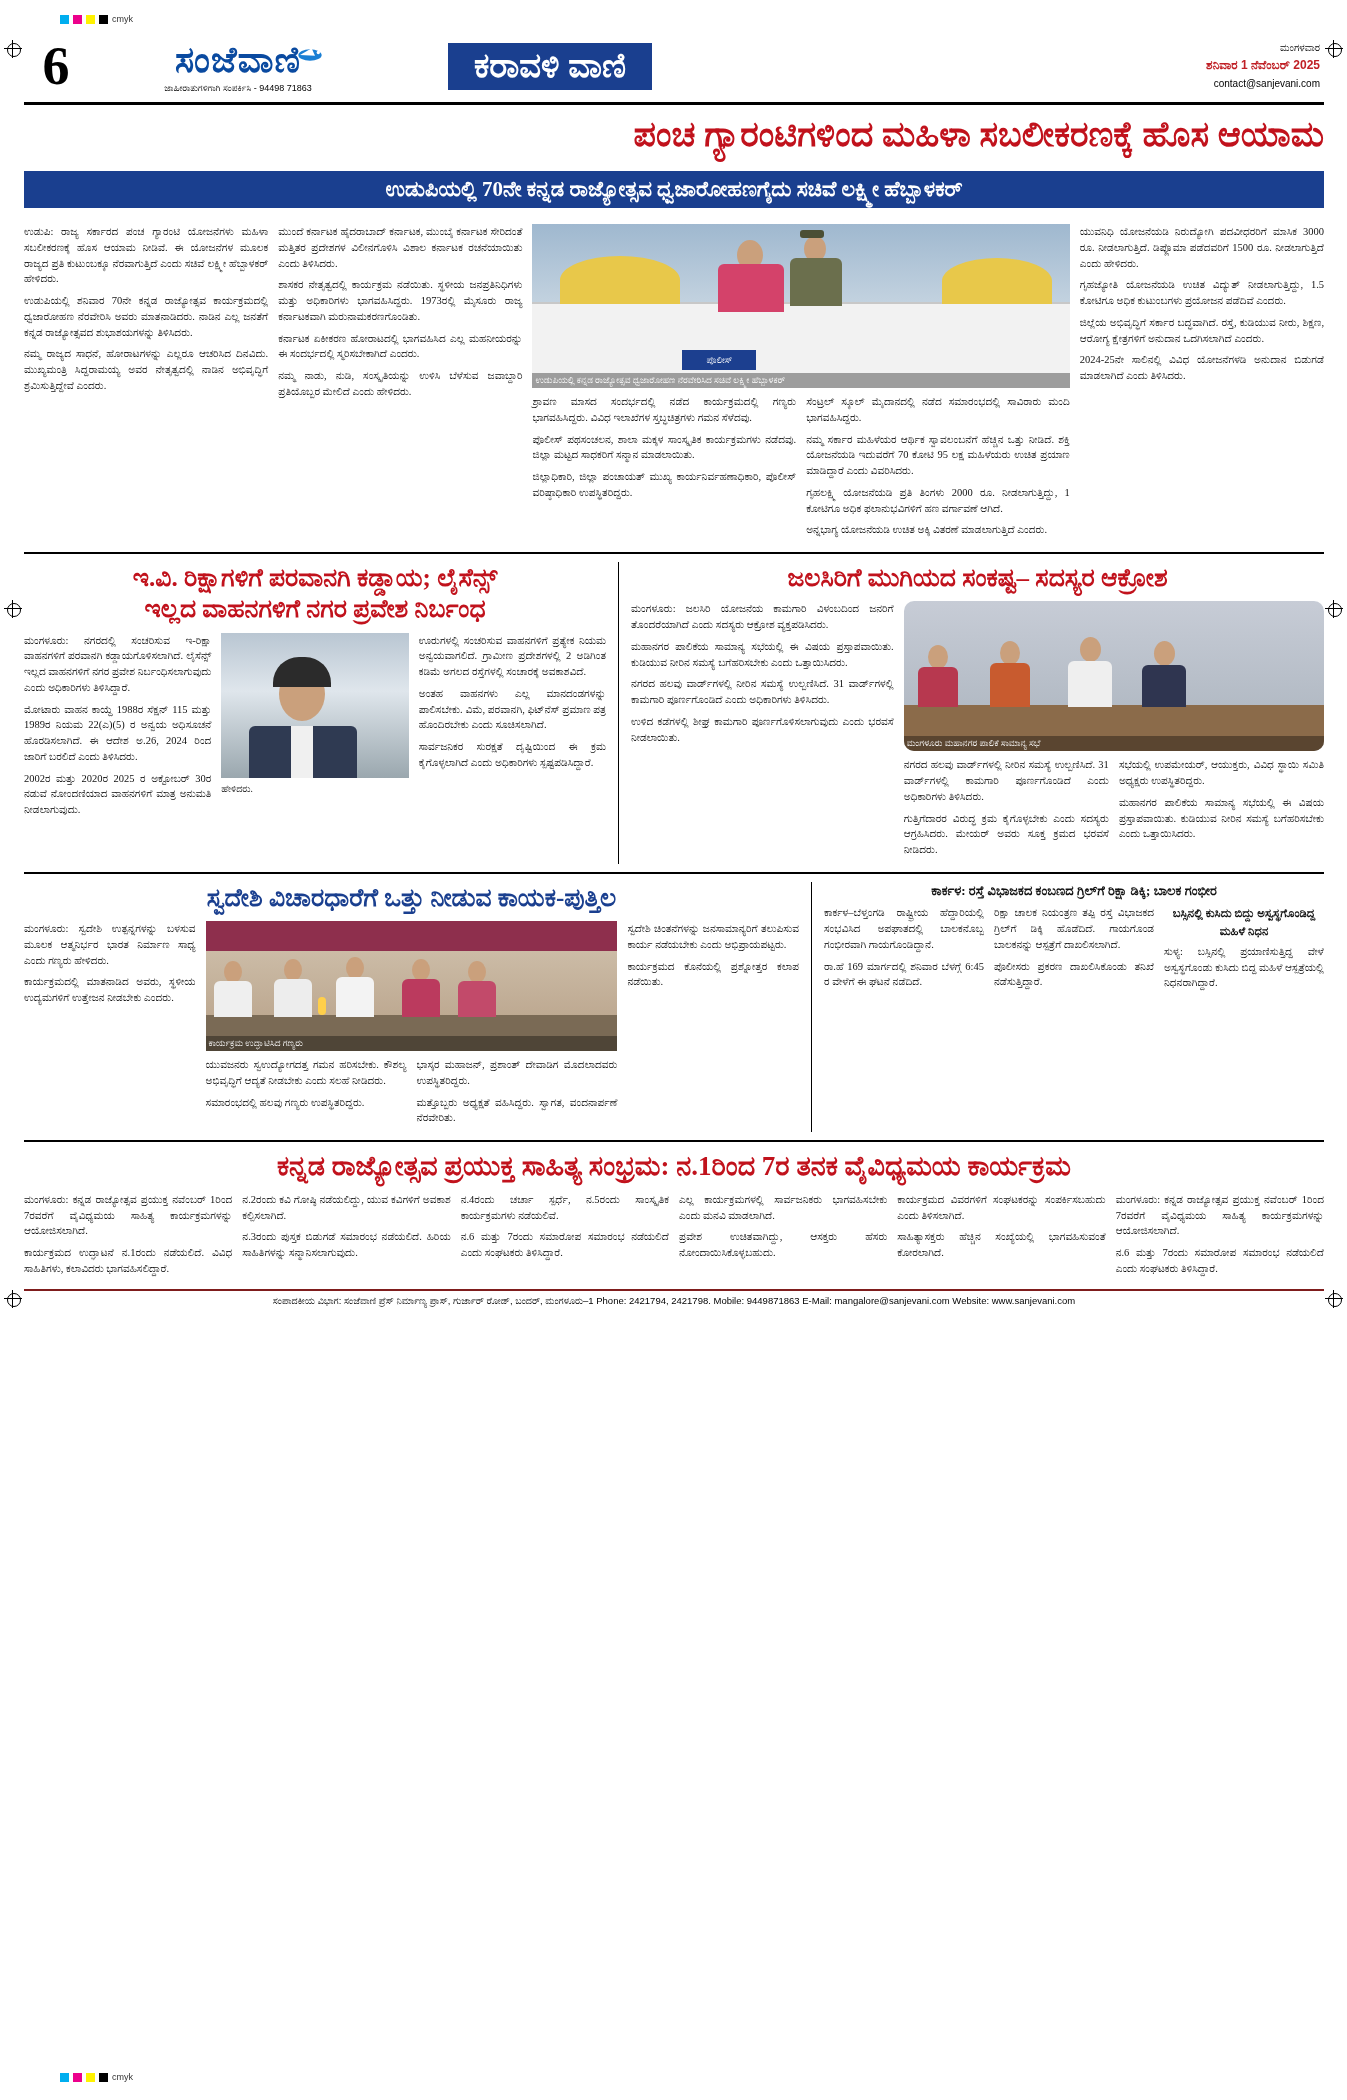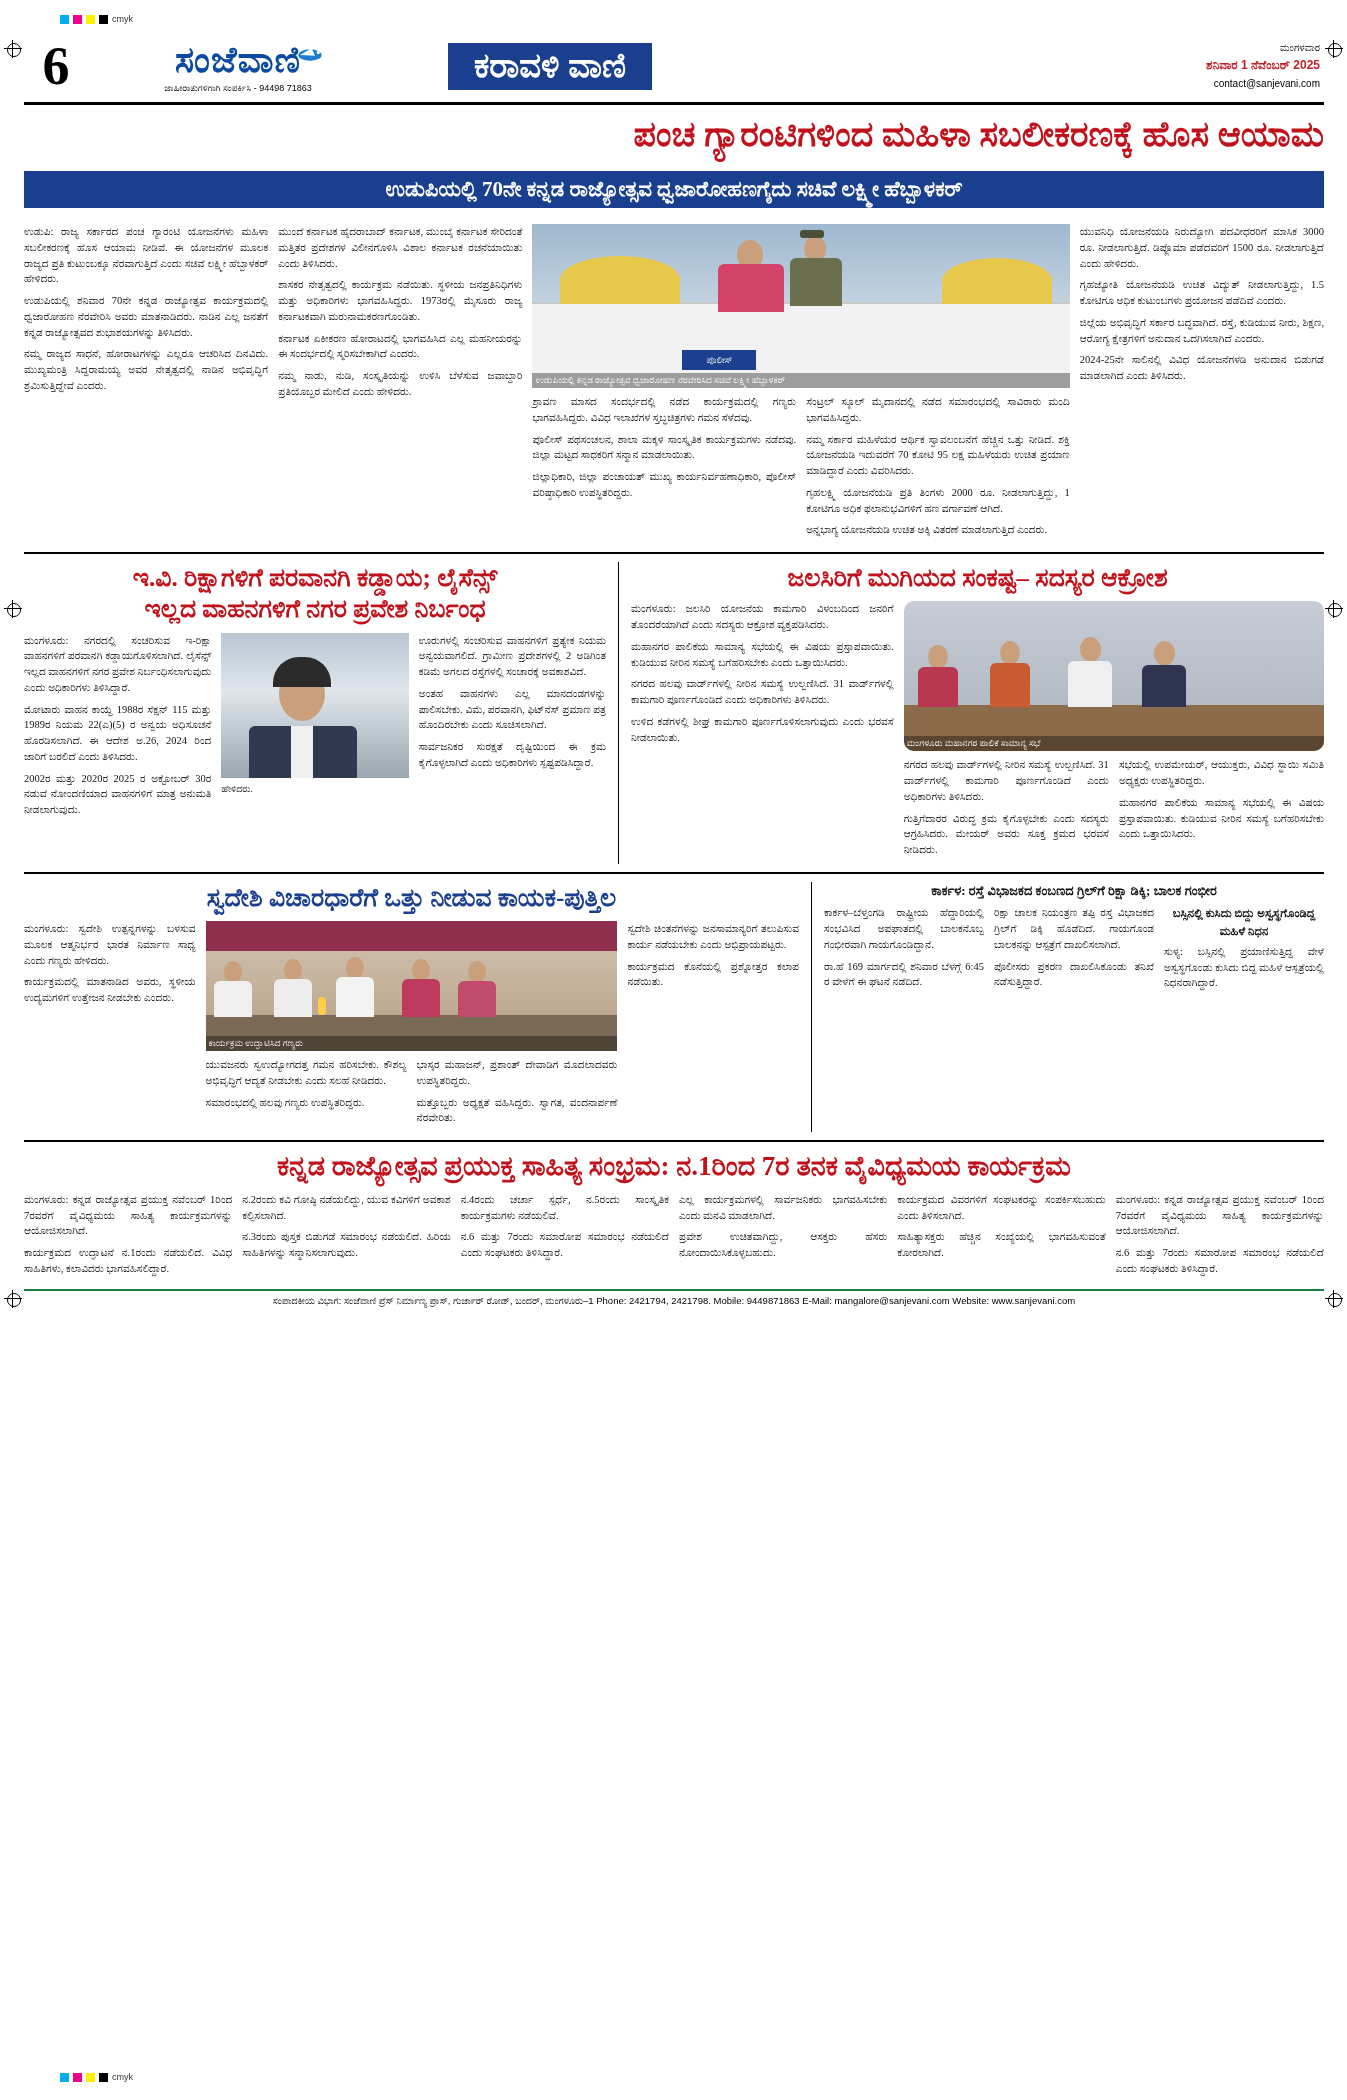--- a/index.html
+++ b/index.html
@@ -53,21 +53,21 @@
   .photo{background:#c9c9c9;position:relative;overflow:hidden;}
   .photo .cap{position:absolute;bottom:0;left:0;right:0;font-size:9px;color:#fff;background:rgba(0,0,0,.35);padding:1px 3px;}
 
   .sec-title{
     font-family:"Liberation Serif",serif;font-weight:bold;color:#c1121c;font-size:25px;
     text-align:center;line-height:1.25;
   }
   .sec-title.blue{color:#1a3f8f;}
 
   .footer{
-    border-top:2px solid #15803d;margin-top:6px;padding-top:4px;font-size:9.5px;text-align:center;color:#000;
+    border-top:2px solid #7f1d1d;margin-top:6px;padding-top:4px;font-size:9.5px;text-align:center;color:#000;
   }
 
   
   .ph1{background:linear-gradient(#9fb8cf,#c8d6e2 55%,#8f9a8a 56%,#6f7a66);}
   .ph2{background:linear-gradient(#b9c6d2,#dfe6ec 40%,#9aa7ae);}
   .ph3{background:linear-gradient(#c7ccd6,#aab3bd);border-radius:10px;}
   .ph4{background:linear-gradient(#d2c4b0,#b69f86);}
   .faceblob{position:absolute;border-radius:50%;background:#caa07c;}
   .bodyblob{position:absolute;border-radius:6px 6px 0 0;}
 </style>

